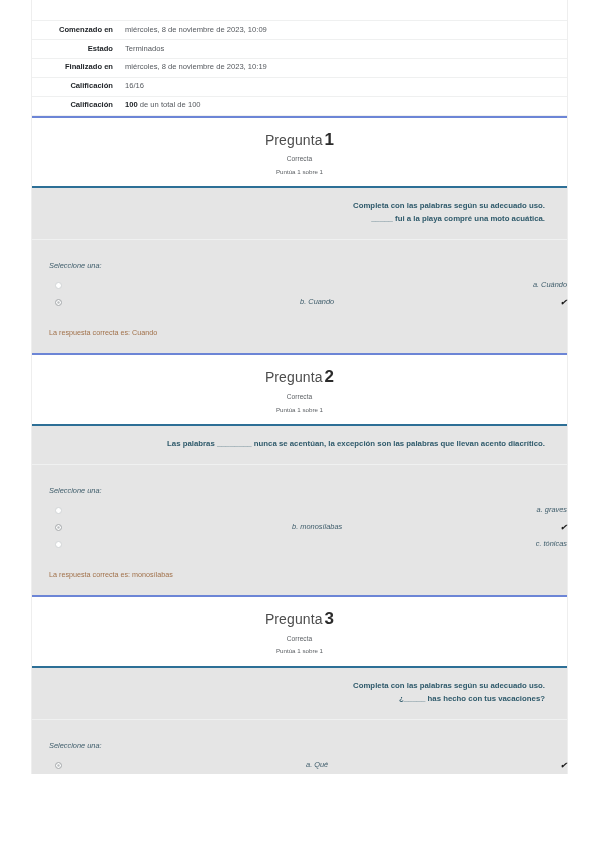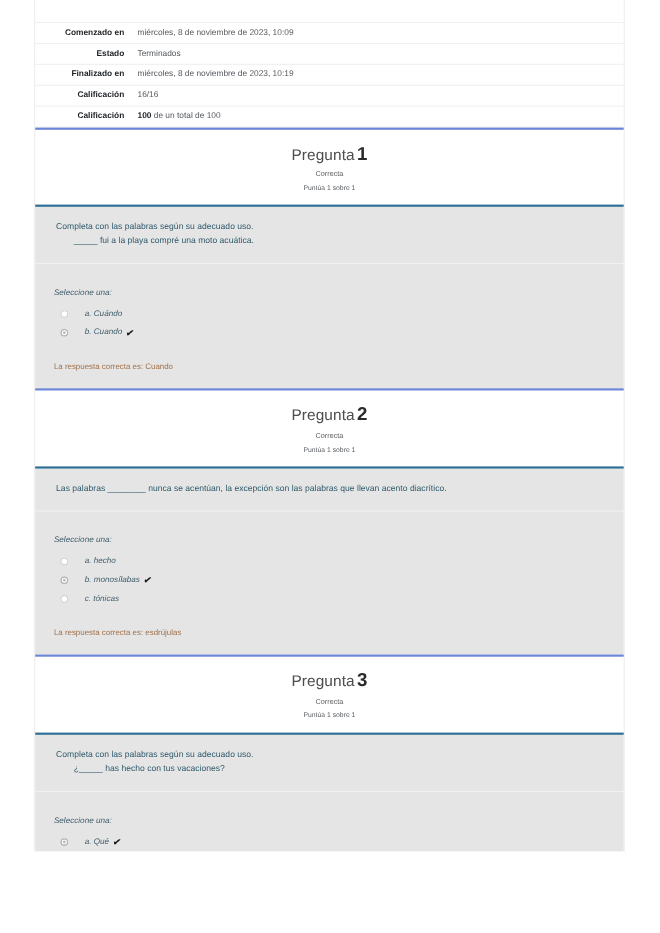--- a/index.html
+++ b/index.html
@@ -100,24 +100,25 @@
     font-size: 6.2px;
     color: #5b5f63;
     margin-top: 5px;
     line-height: 1.2;
   }
 
   .q-body { padding: 12px 0 0 0; }
 
   .q-text {
     font-size: 7.8px;
-    font-weight: normal;
+    font-weight: bold;
     color: #2f5a6b;
     line-height: 1.65;
     padding: 0 22px 0 19px;
+    text-align: right;
   }
   .q-text .q-line2 { display: block; padding-left: 16px; }
 
   .q-divider {
     border-top: 1px solid #f0f1f1;
     margin: 13px 0 0 0;
   }
 
   .q-answers { padding: 22px 0 0 17px; font-style: italic; }
 
@@ -125,20 +126,21 @@
     font-size: 7.4px;
     color: #3f5d6b;
     margin-bottom: 6px;
     line-height: 1.2;
   }
 
   .opt-row {
     display: flex;
     align-items: center;
     height: 17px;
+    justify-content: space-between;
   }
   .radio {
     width: 7px;
     height: 7px;
     border-radius: 50%;
     border: 1px solid #d2d5d7;
     background: #ffffff;
     flex: 0 0 auto;
     margin-left: 6px;
   }
@@ -230,33 +232,33 @@
             <div class="q-state">Correcta</div>
             <div class="q-marks">Puntúa 1 sobre 1</div>
           </div>
           <div class="q-body">
             <div class="q-text"><span>Las palabras ________ nunca se acentúan, la excepción son las palabras que llevan acento diacrítico.</span></div>
             <div class="q-divider"></div>
             <div class="q-answers">
               <div class="answer-prompt">Seleccione una:</div>
               <div class="opt-row">
                 <span class="radio"></span>
-                <span class="opt-label">a. hecho</span>
+                <span class="opt-label">a. graves</span>
               </div>
               <div class="opt-row">
                 <span class="radio checked"></span>
                 <span class="opt-label">b. monosílabas</span>
                 <span class="tick">✔</span>
               </div>
               <div class="opt-row">
                 <span class="radio"></span>
                 <span class="opt-label">c. tónicas</span>
               </div>
             </div>
-            <div class="feedback">La respuesta correcta es: esdrújulas</div>
+            <div class="feedback">La respuesta correcta es: monosílabas</div>
           </div>
         </div>
         <div class="question">
           <div class="q-header">
             <div class="q-title"><span>Pregunta</span><span class="q-num">3</span></div>
             <div class="q-state">Correcta</div>
             <div class="q-marks">Puntúa 1 sobre 1</div>
           </div>
           <div class="q-body">
             <div class="q-text"><span>Completa con las palabras según su adecuado uso.</span><span class="q-line2">¿_____ has hecho con tus vacaciones?</span></div>

